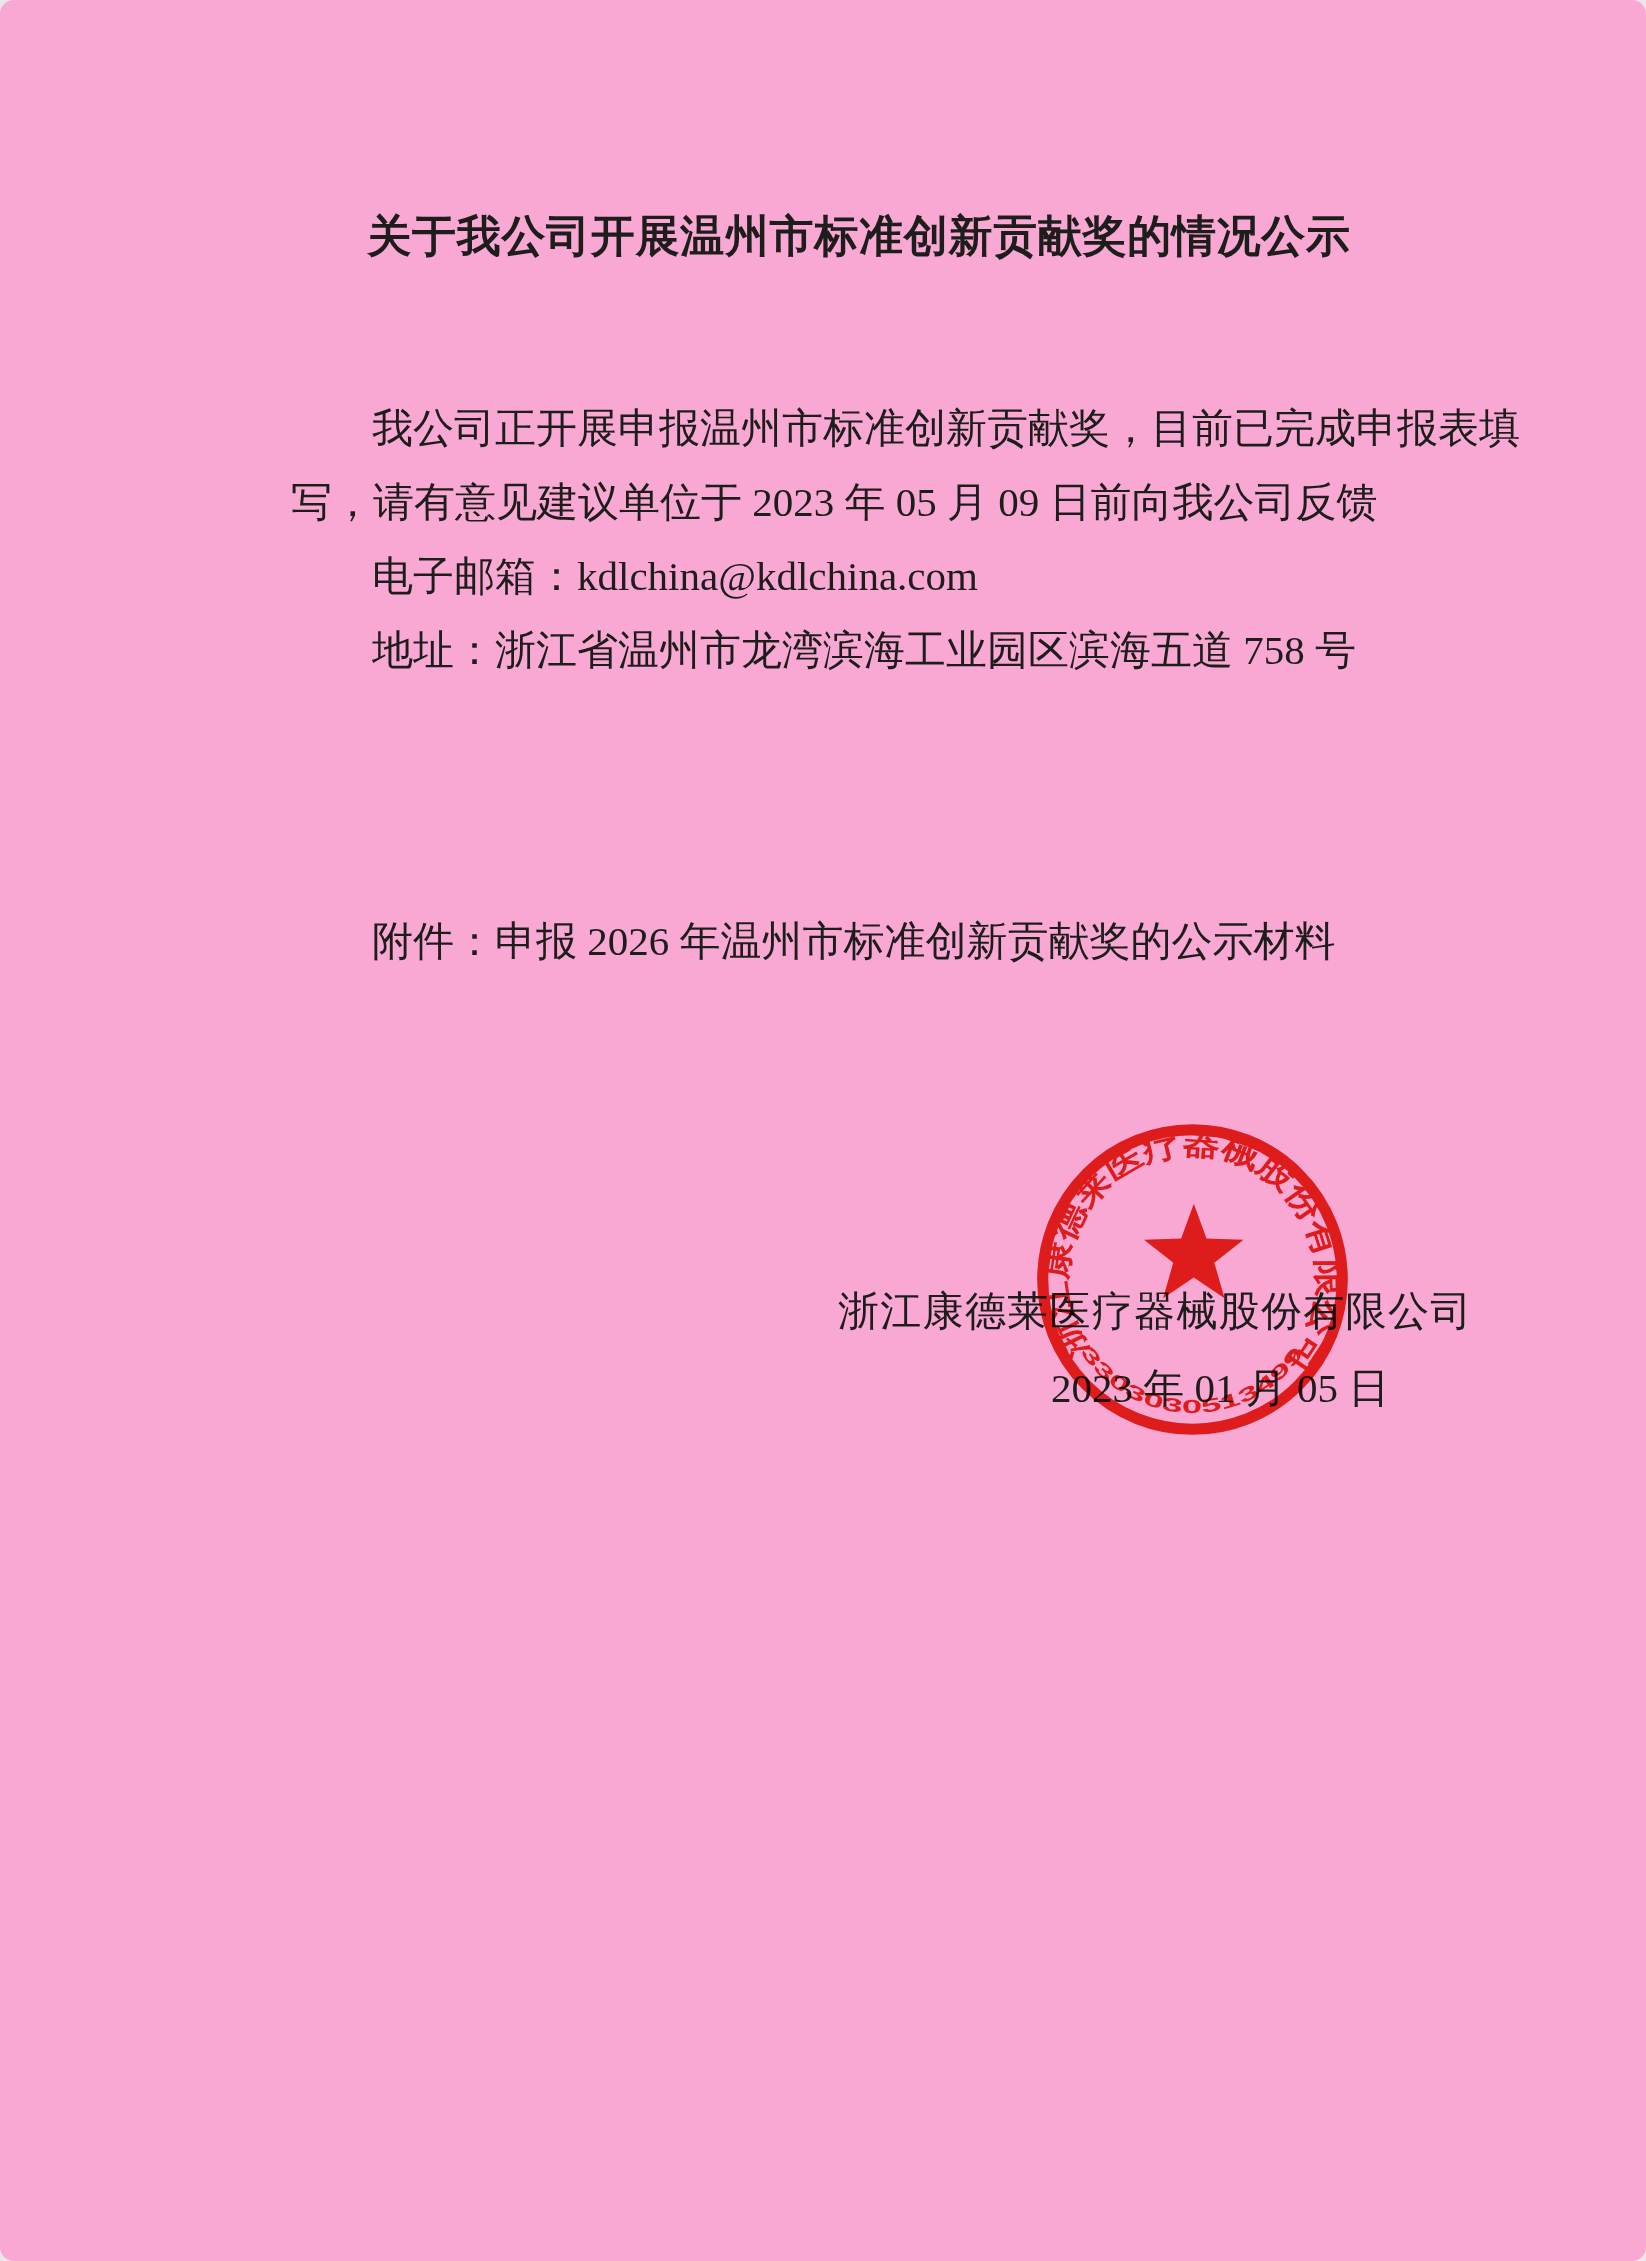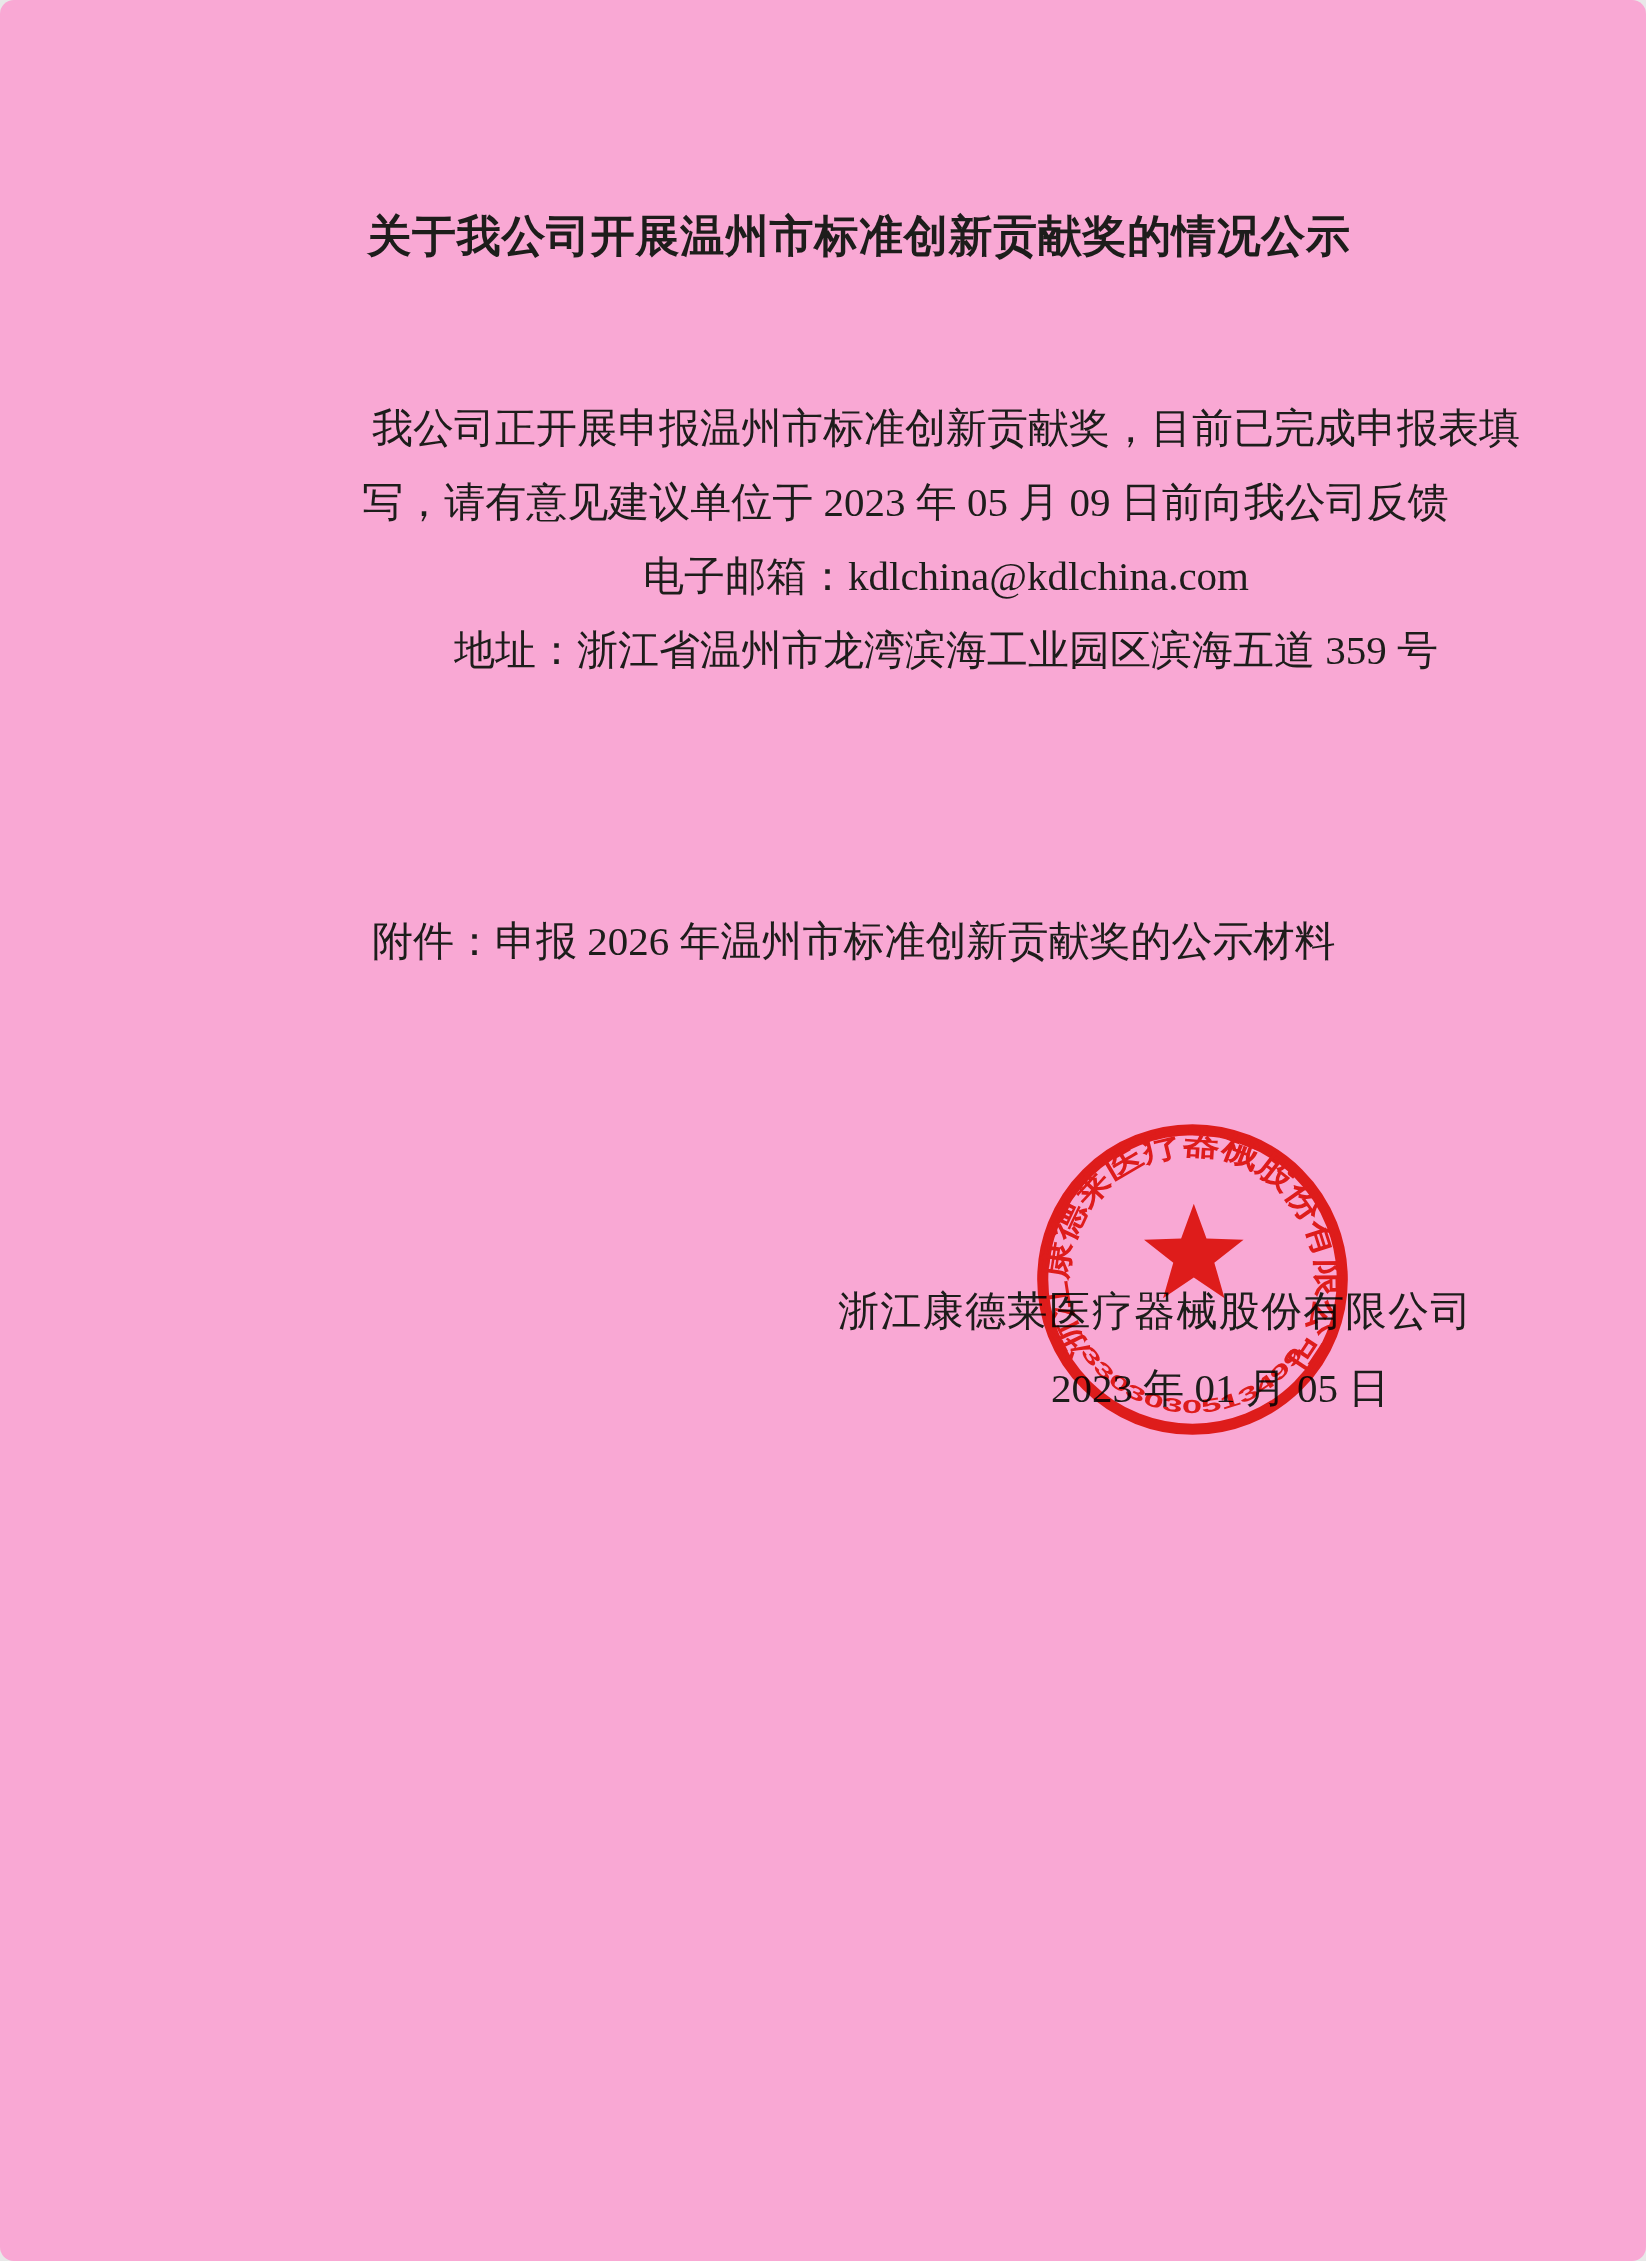--- a/index.html
+++ b/index.html
@@ -27,21 +27,21 @@
     white-space: nowrap;
   }
   .body-block {
     position: absolute;
     top: 391px;
     left: 291px;
     font-size: 41px;
     line-height: 74px;
     white-space: nowrap;
   }
-  .line { white-space: nowrap; text-align: center; }
+  .line { white-space: nowrap; }
   .indent { padding-left: 81px; }
   .attachment-line {
     position: absolute;
     top: 914px;
     left: 372px;
     font-size: 41px;
     white-space: nowrap;
   }
   .company-line {
     position: absolute;
@@ -83,21 +83,21 @@
 <body>
 
 <div class="page">
 
   <div class="doc-title">关于我公司开展温州市标准创新贡献奖的情况公示</div>
 
   <div class="body-block">
     <div class="line indent">我公司正开展申报温州市标准创新贡献奖，目前已完成申报表填</div>
     <div class="line">写，请有意见建议单位于 2023 年 05 月 09 日前向我公司反馈</div>
     <div class="line indent">电子邮箱：kdlchina@kdlchina.com</div>
-    <div class="line indent">地址：浙江省温州市龙湾滨海工业园区滨海五道 359 号</div>
+    <div class="line indent">地址：浙江省温州市龙湾滨海工业园区滨海五道 758 号</div>
   </div>
 
   <div class="attachment-line">附件：申报 2026 年温州市标准创新贡献奖的公示材料</div>
 
   <div class="company-line">浙江康德莱医疗器械股份有限公司</div>
 
   <div class="date-line">2023 年 01 月 05 日</div>
 
   <div class="seal">
     <svg viewBox="0 0 500 500" xmlns="http://www.w3.org/2000/svg">

